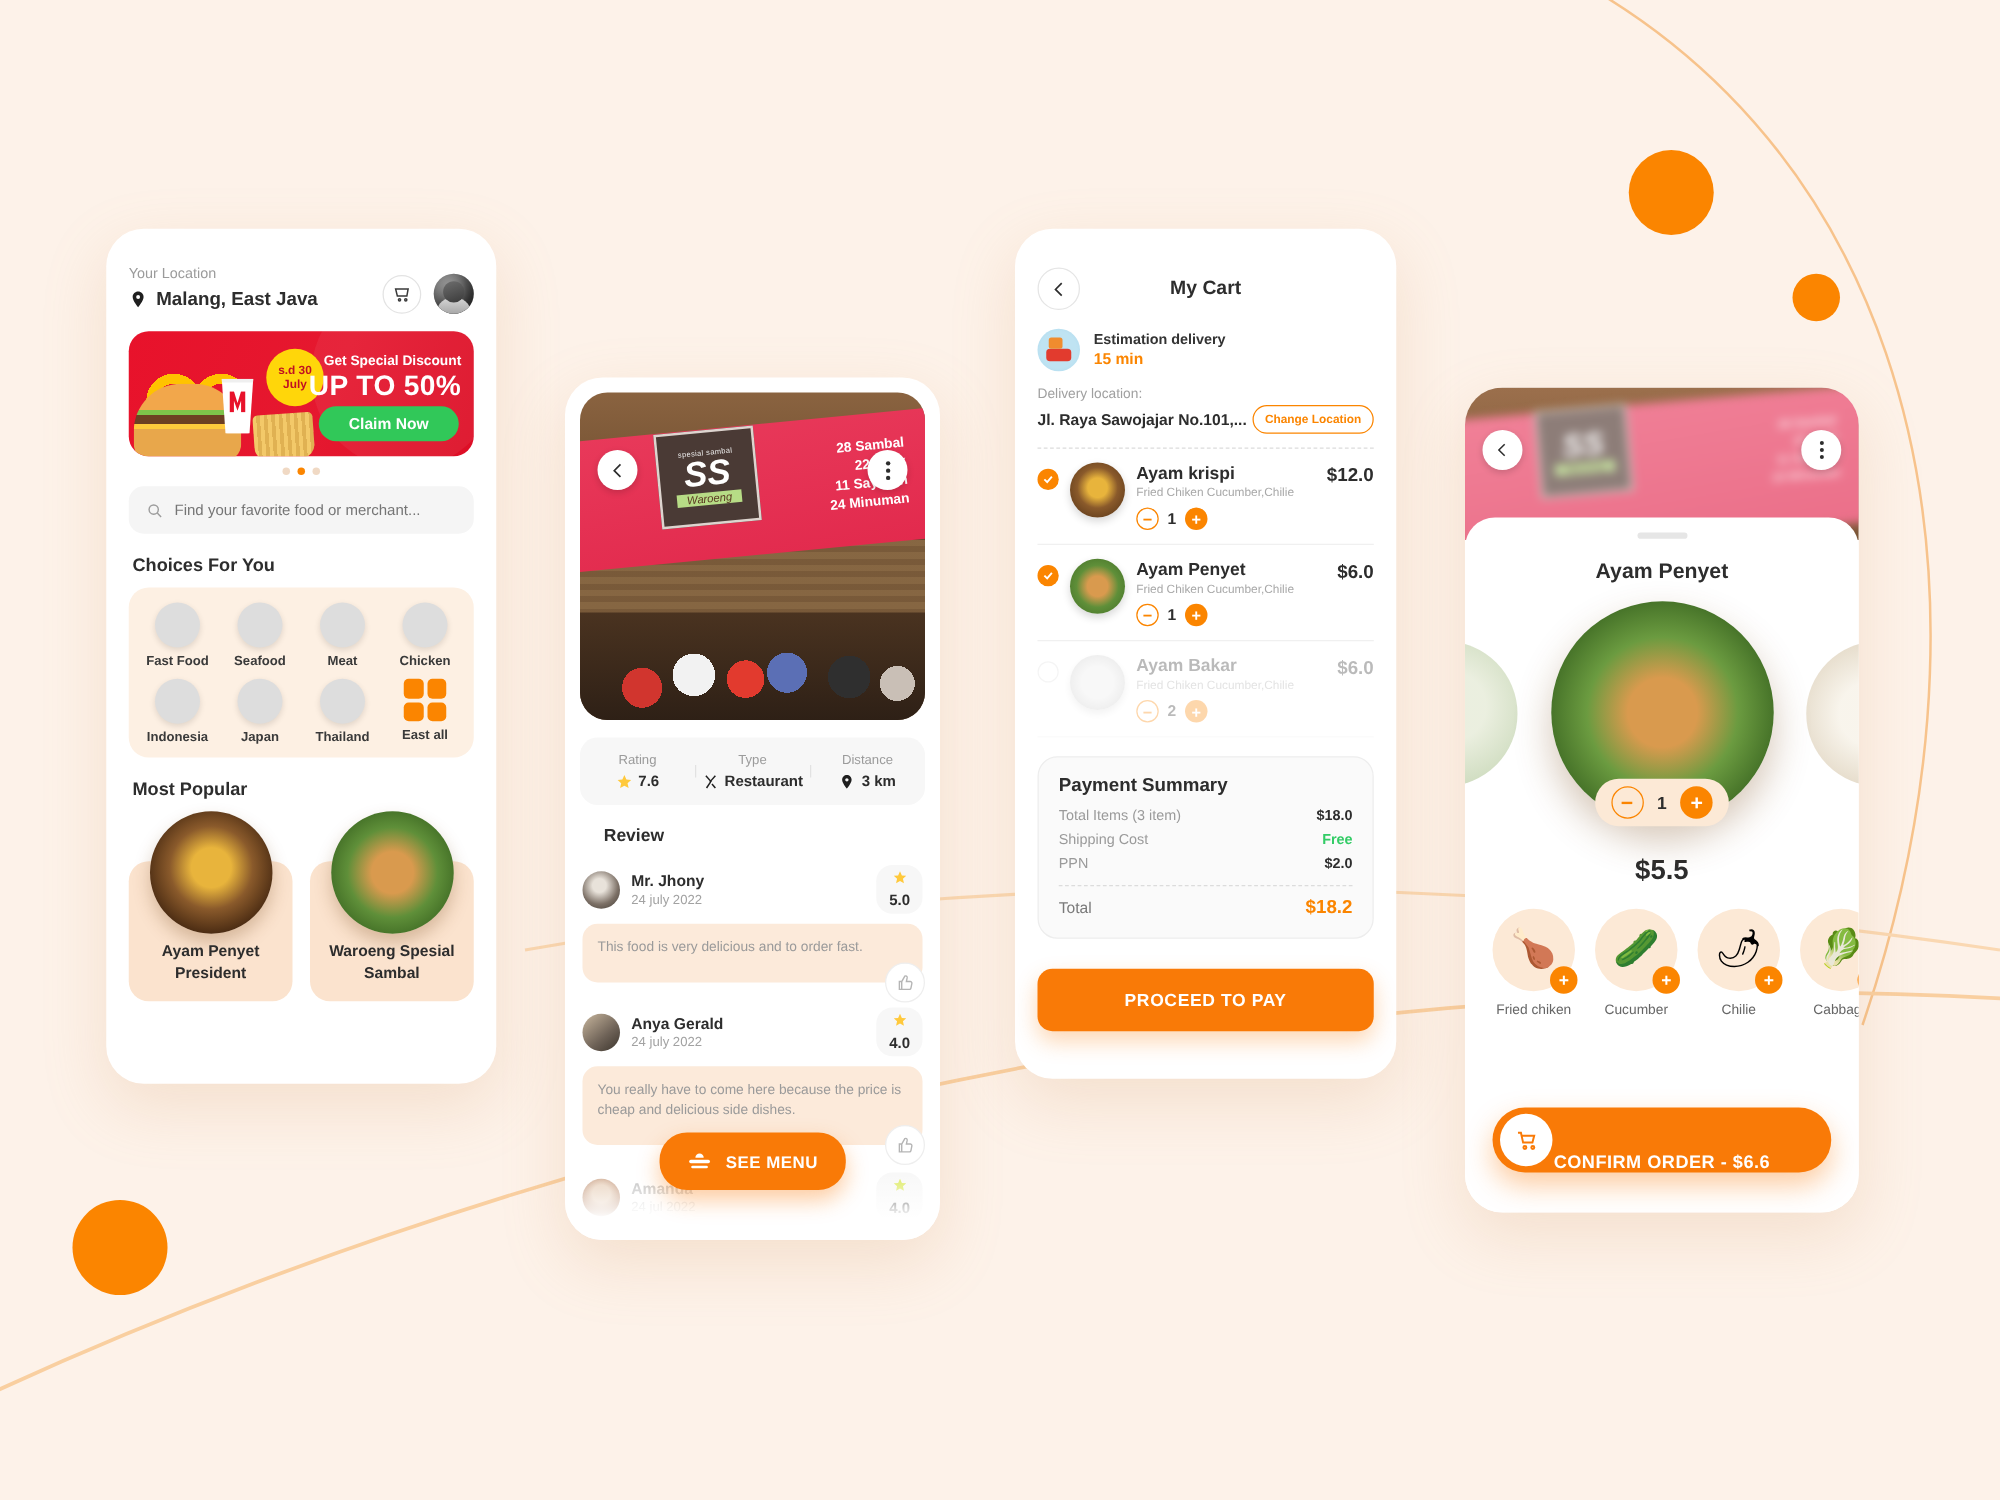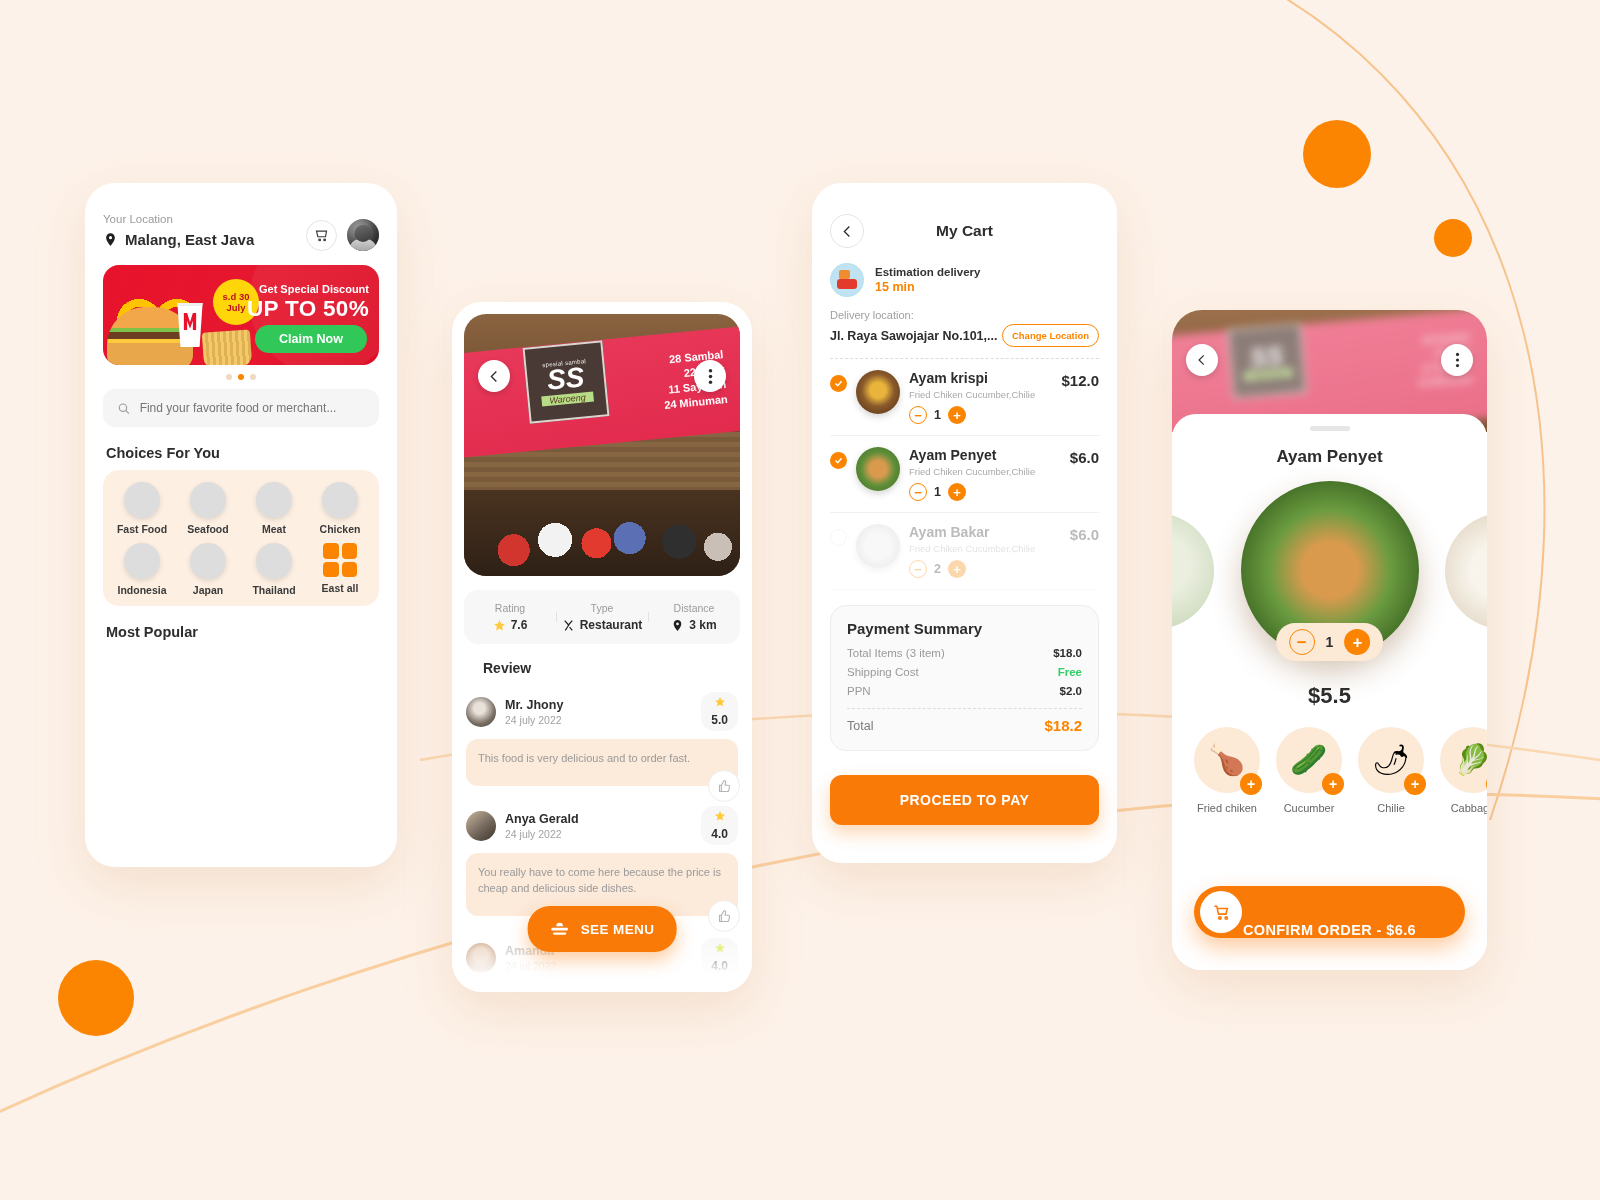--- a/index.html
+++ b/index.html
@@ -454,20 +454,30 @@
               <i></i>
               <i></i>
               <i></i>
               <i></i>
             </div>
           <div class="lbl">East all</div>
         </div>
       </div>
 
       <div class="sec-title">Most Popular</div>
+      <div class="pop-row">
+        <div class="pop-card">
+          <div class="pop-img pimg-a"></div>
+          <div class="pop-name">Ayam Penyet President</div>
+        </div>
+        <div class="pop-card">
+          <div class="pop-img pimg-b"></div>
+          <div class="pop-name">Waroeng Spesial Sambal</div>
+        </div>
+      </div>
     </div>
   </div>
 
   <div class="phone" id="phone2">
     <div class="hero">
       <div class="hero-wall"></div>
       <div class="hero-sign"></div>
       <div class="hero-logo">
         <div class="hl-top">spesial sambal</div>
         <div class="hl-ss">SS</div>

